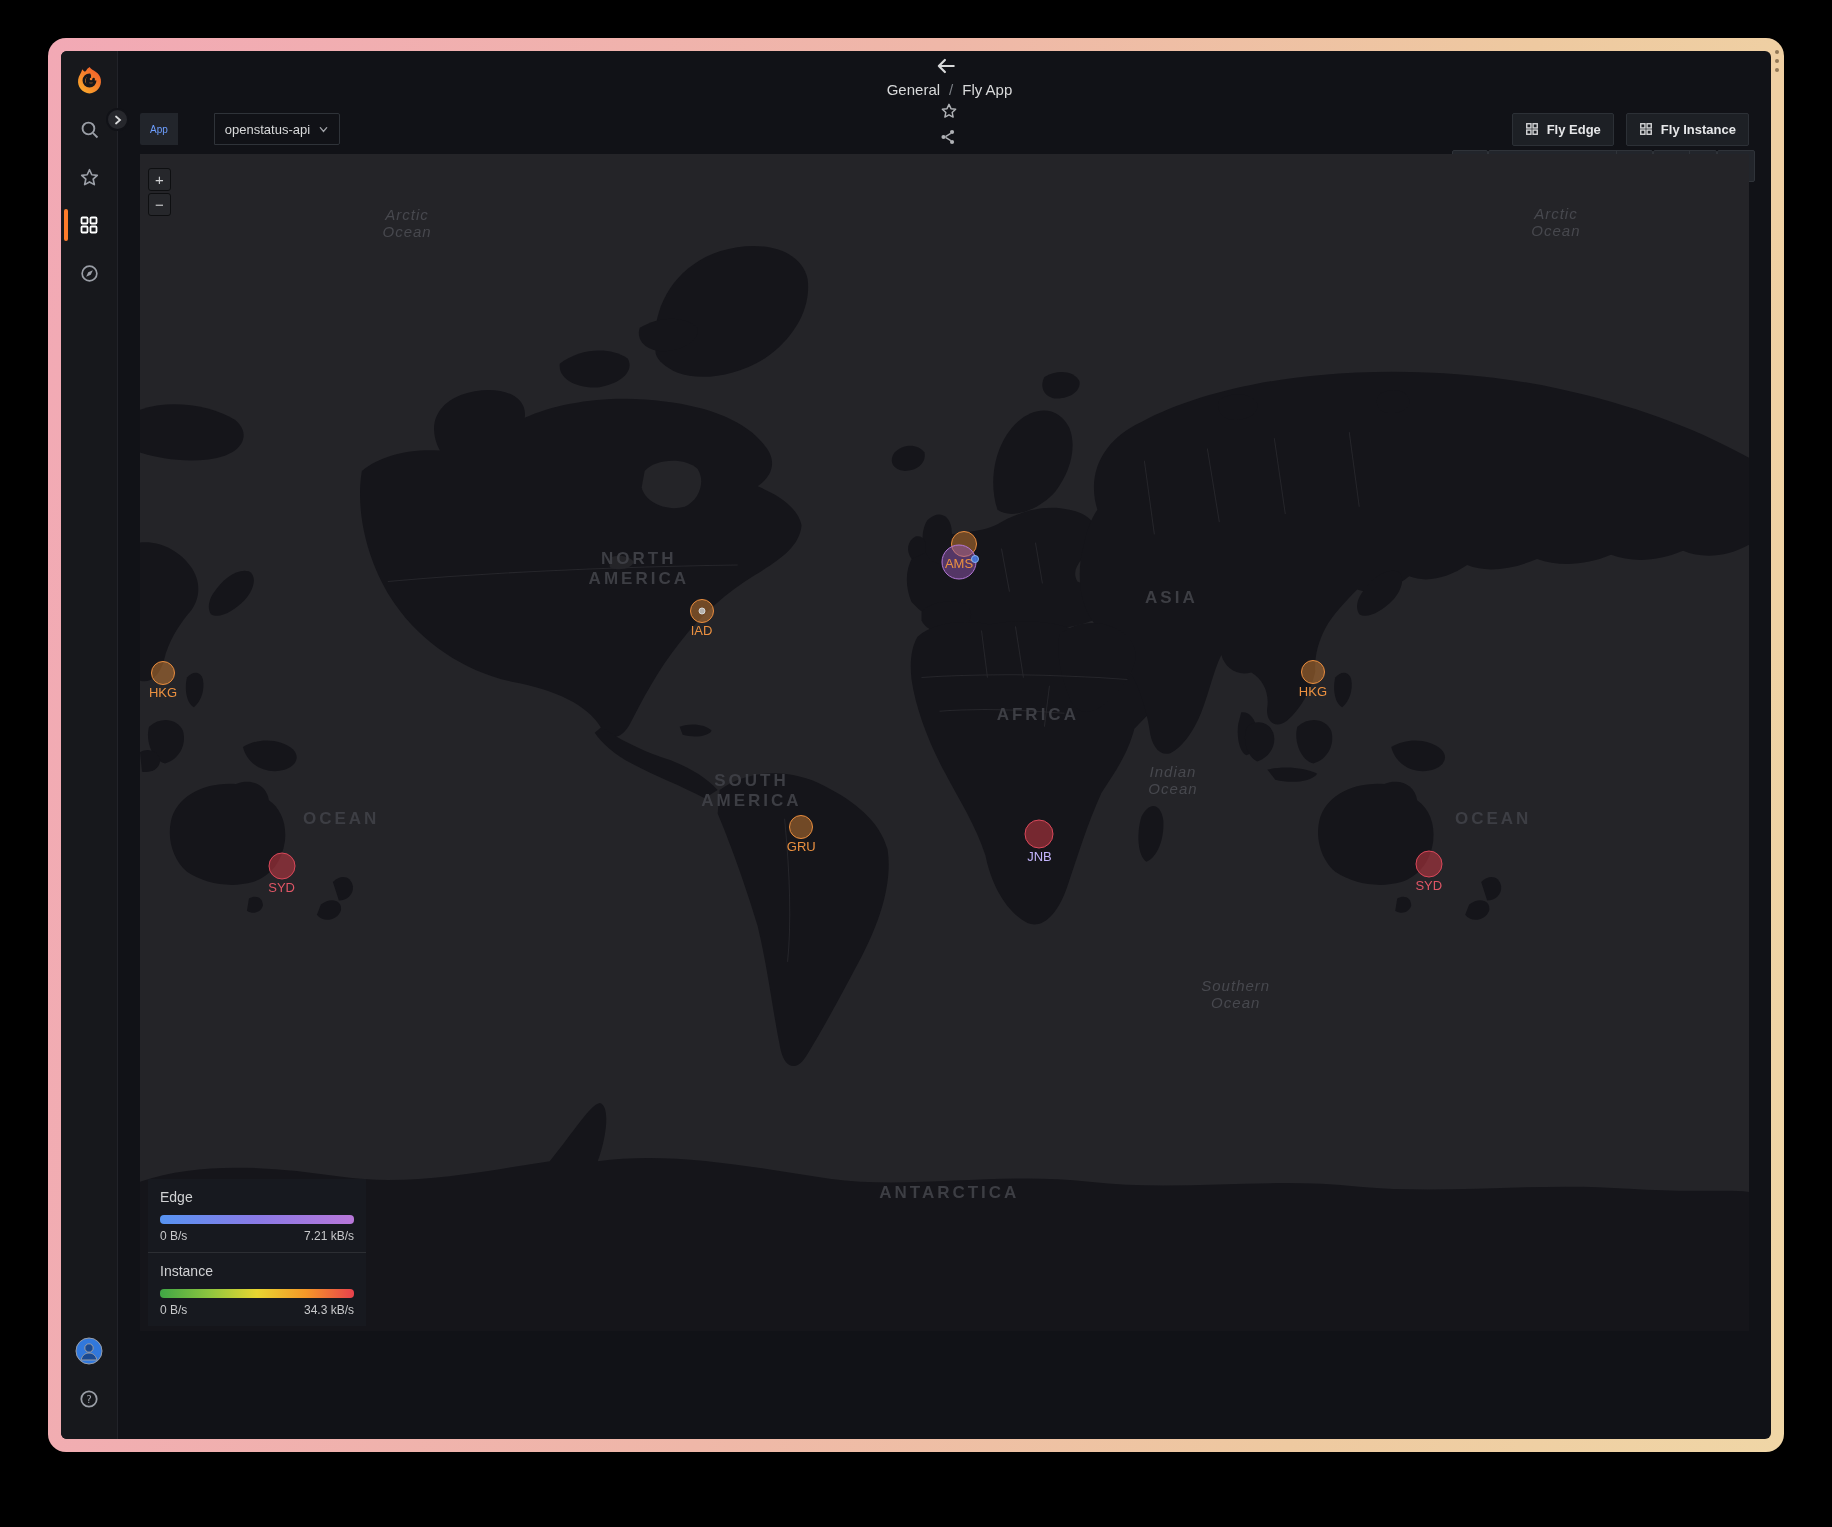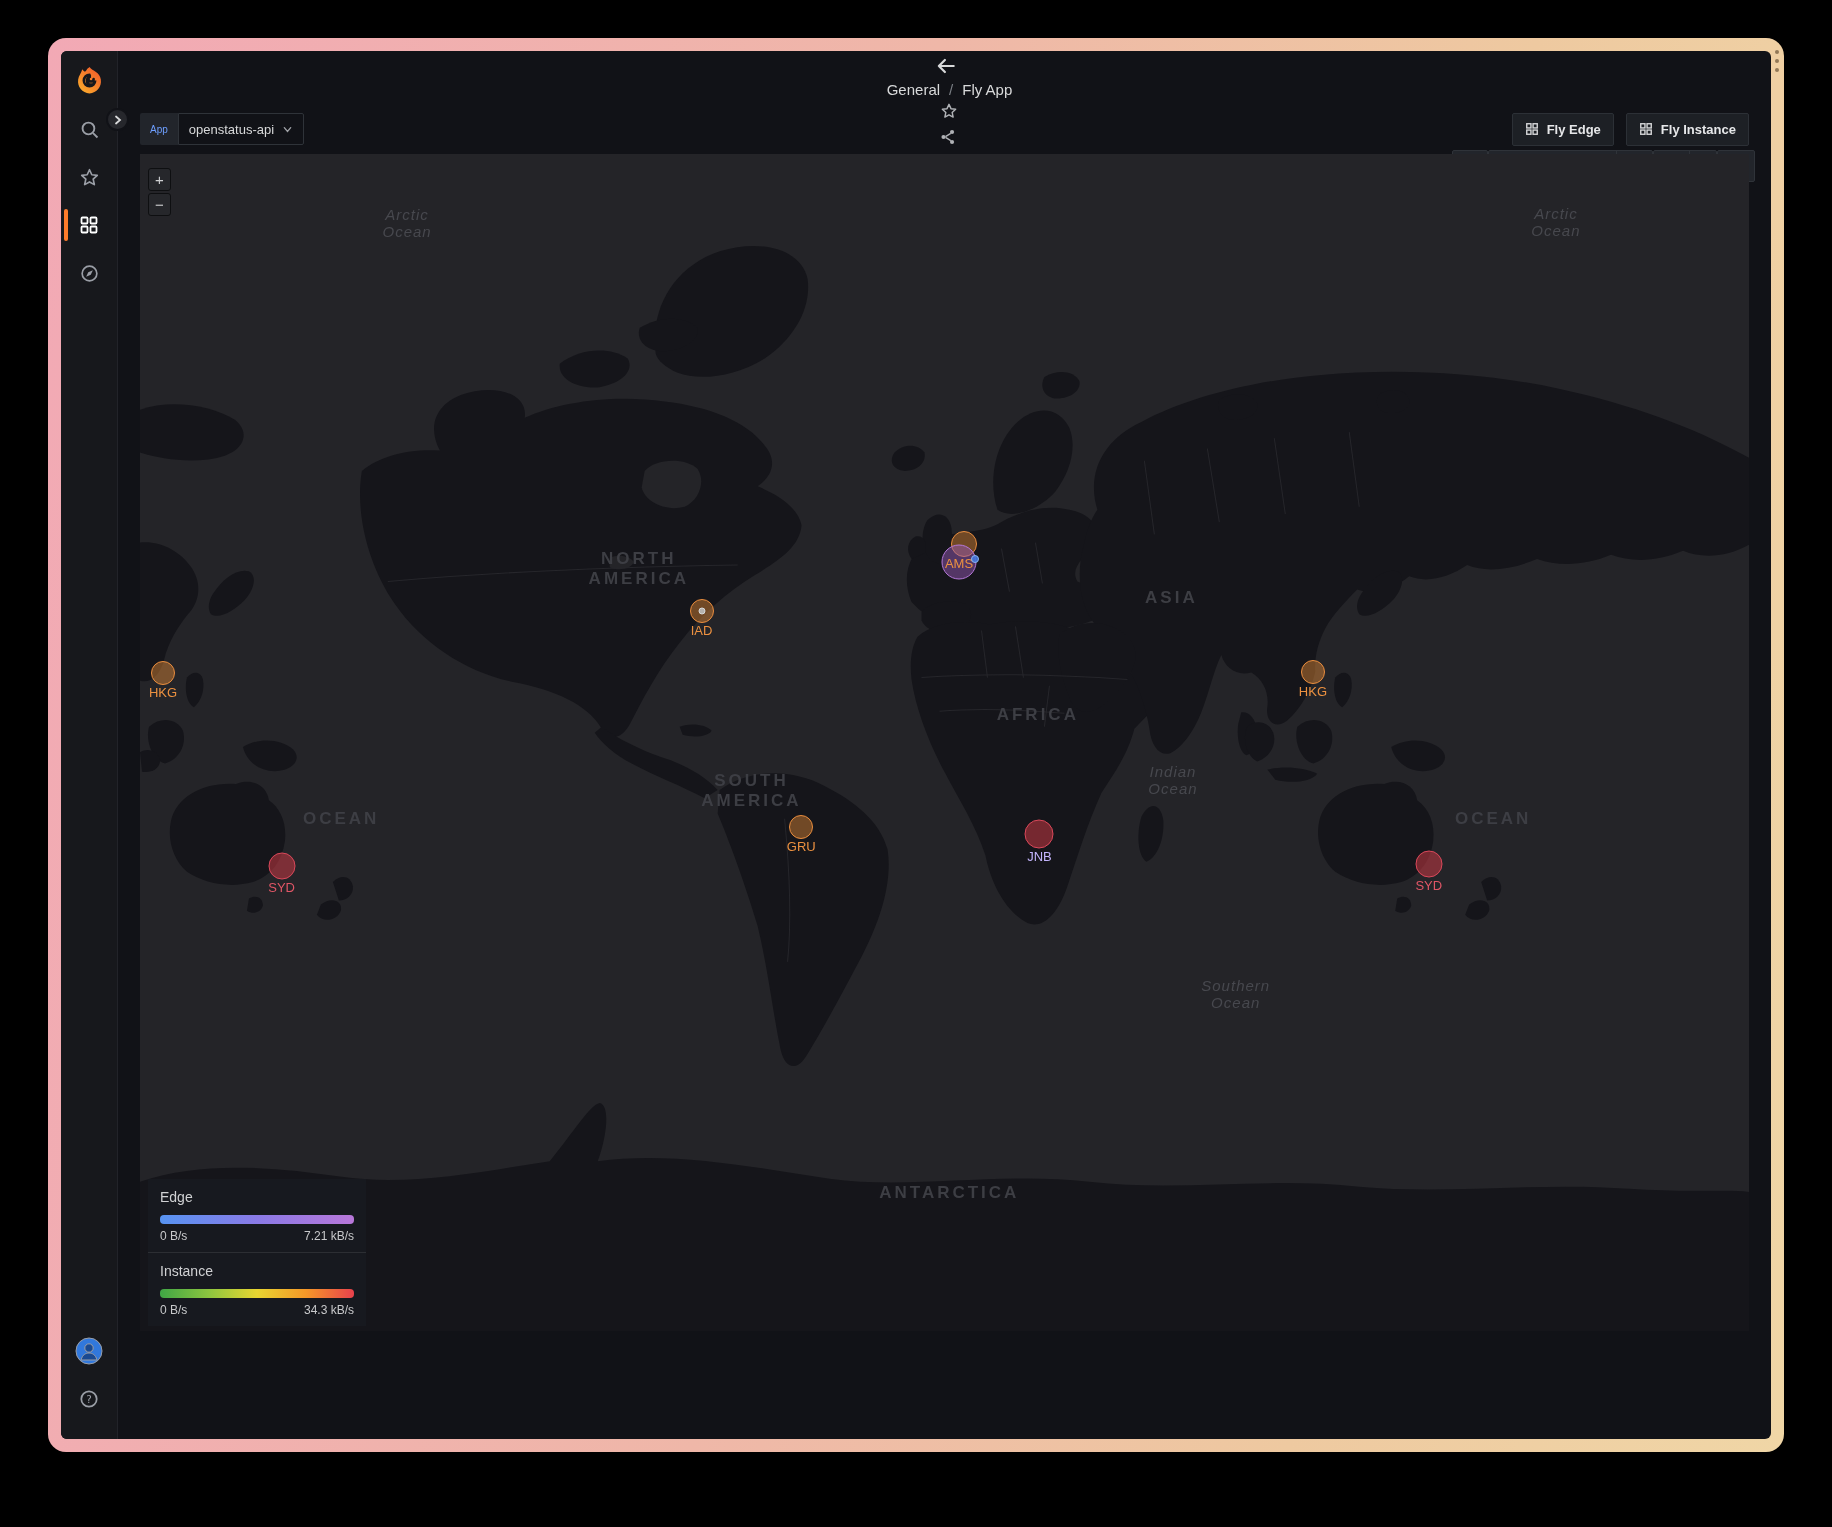--- a/index.html
+++ b/index.html
@@ -51,21 +51,21 @@
               border:1px solid #2f3339; border-radius:2px; }
   .tb-seg { display:flex; align-items:center; gap:7px; padding:0 10px; cursor:pointer;
             color:#d8d9da; font-size:13px; font-weight:500; }
   .tb-divider { width:1px; background:#2f3339; }
 
   .varbar { height:44px; display:flex; align-items:center; padding:0 22px; gap:0; }
   .var-label { height:32px; display:flex; align-items:center; padding:0 10px; background:#22252b;
                border-radius:2px 0 0 2px; color:#6e9fff; font-size:10px; font-weight:500; }
   .var-value { height:32px; display:flex; align-items:center; gap:8px; padding:0 10px;
                background:#111217; border:1px solid #2f3339; border-radius:0 2px 2px 0;
-               color:#d8d9da; font-size:13px; cursor:pointer; }
+               color:#d8d9da; font-size:13px; cursor:pointer;margin-left:36px; }
   .var-spacer { flex:1; }
   .grid-btn { height:33px; display:flex; align-items:center; gap:8px; padding:0 12px;
               background:#1d2025; border:1px solid #2c3036; border-radius:2px; color:#e6e7e9;
               font-size:13px; font-weight:700; cursor:pointer; margin-left:12px; }
 
   
   .panel { margin:3px 22px 0 22px; height:1177px; display:flex; flex-direction:column; }
   .panel-header { height:26px; display:flex; align-items:center; justify-content:center; gap:6px;
                   color:#d8d9da; font-size:13px; font-weight:700; cursor:pointer; }
   .map { position:relative; flex:1; background:var(--ocean,#242428); overflow:hidden; }

